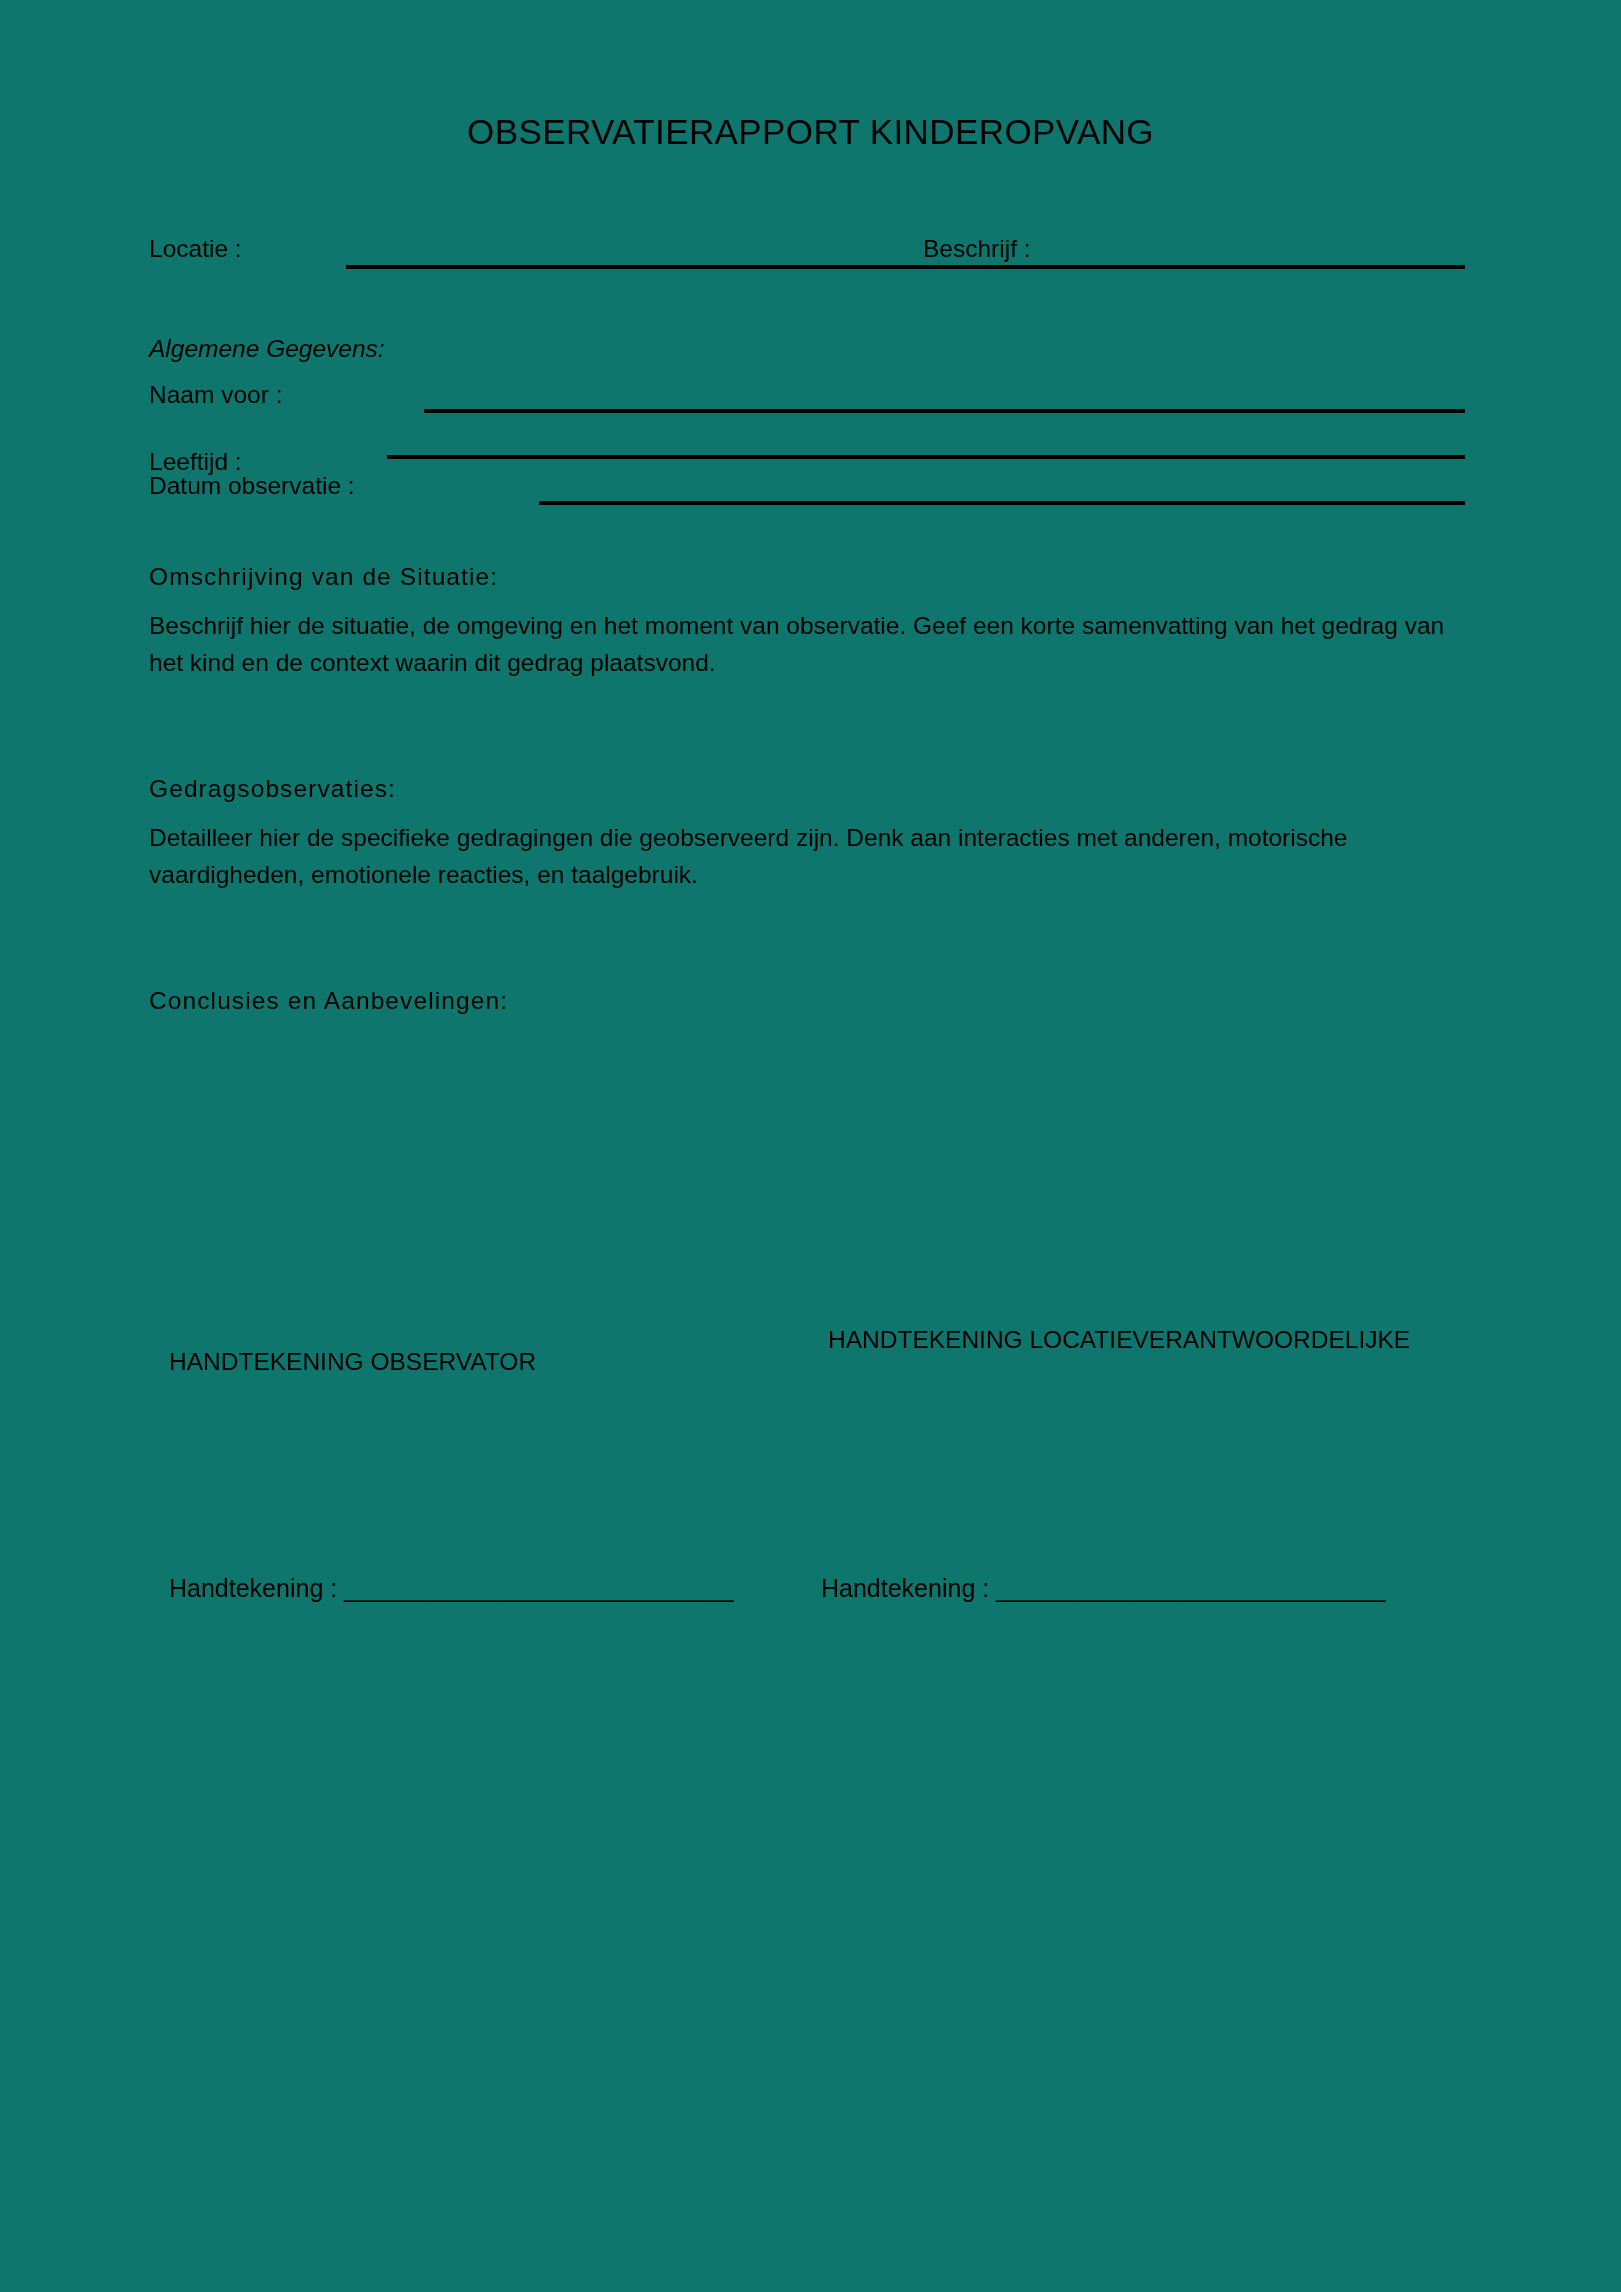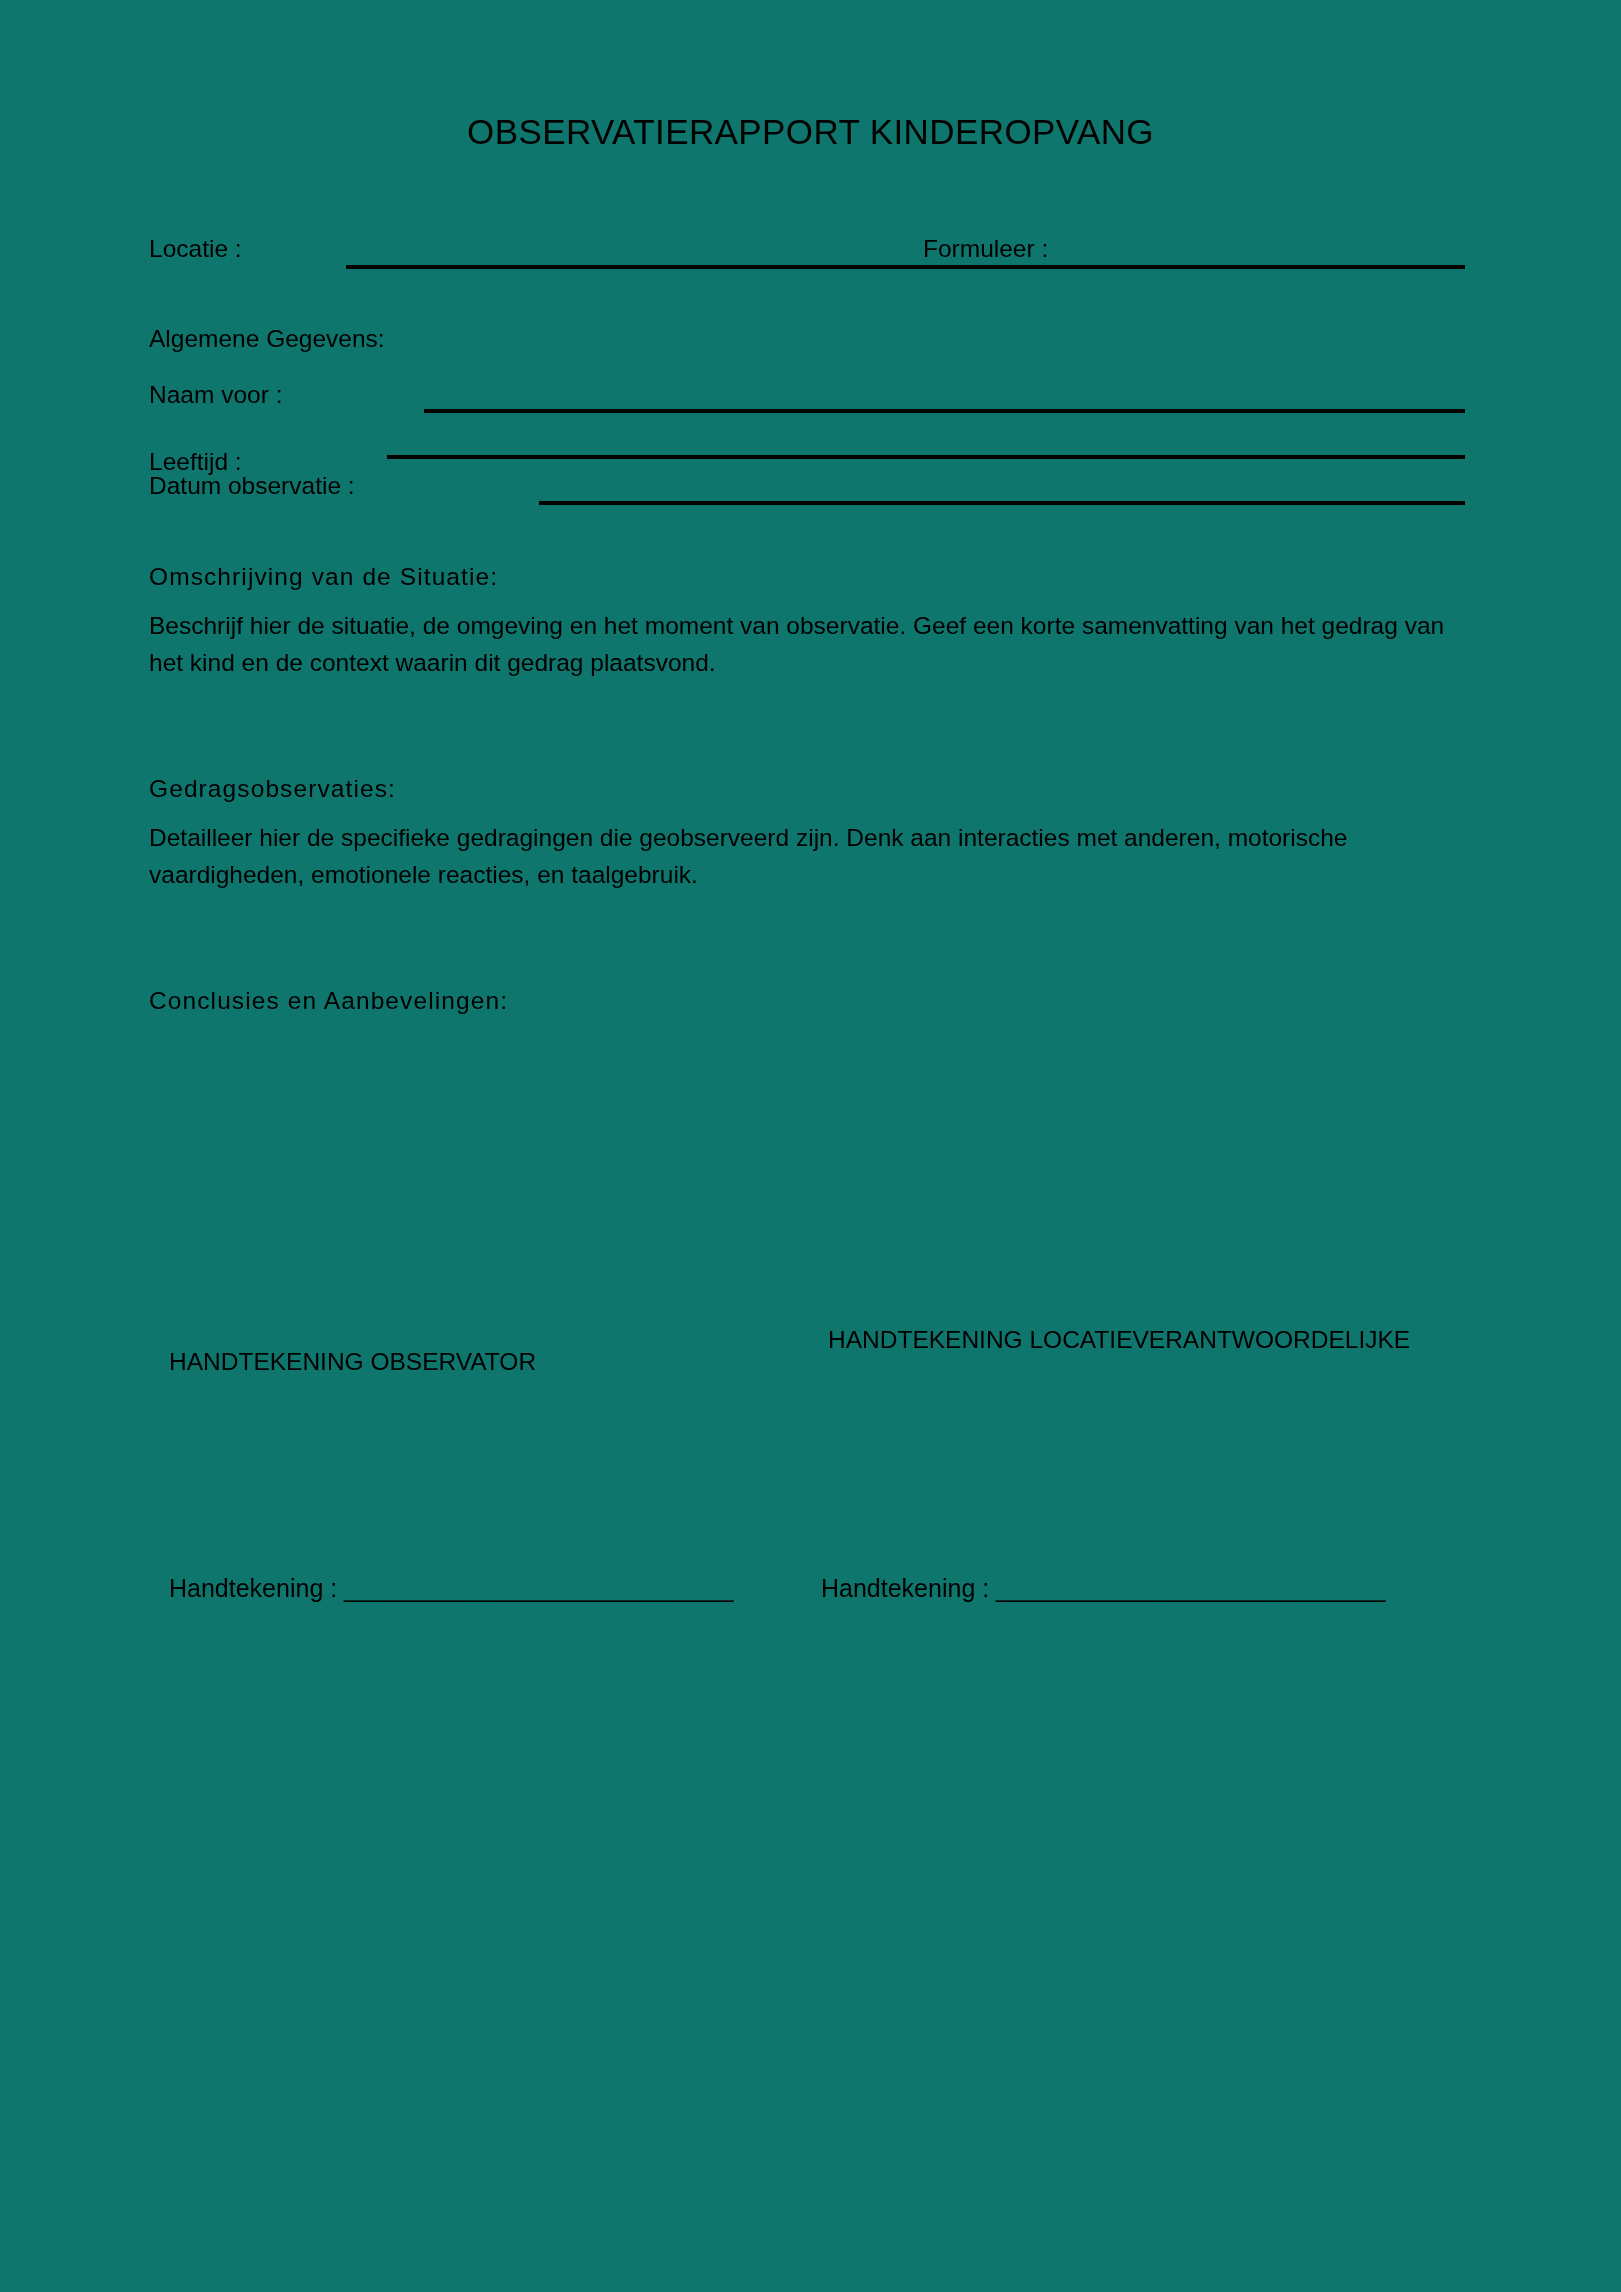--- a/index.html
+++ b/index.html
@@ -91,25 +91,25 @@
 </style>
 </head>
 <body>
 
 <div class="page">
 
   <div class="doc-title">OBSERVATIERAPPORT KINDEROPVANG</div>
 
   <div class="abs label" style="left:149px; top:233px;">Locatie :</div>
 
-  <div class="abs label" style="left:923px; top:233px;">Formuleer :</div>
+  <div class="abs label" style="left:923px; top:233px;">Beschrijf :</div>
 
   <div class="rule" style="left:346px; top:265px; width:1119px;"></div>
 
-  <div class="abs label" style="left:149px; top:323px;">Algemene Gegevens:</div>
+  <div class="abs label" style="left:149px; top:333px;font-style:italic;">Algemene Gegevens:</div>
 
   <div class="abs label" style="left:149px; top:379px;">Naam voor :</div>
   <div class="rule" style="left:424px; top:409px; width:1041px;"></div>
 
   <div class="abs label" style="left:149px; top:446px;">Leeftijd :</div>
   <div class="rule" style="left:387px; top:455px; width:1078px;"></div>
 
   <div class="abs label" style="left:149px; top:470px;">Datum observatie :</div>
   <div class="rule" style="left:539px; top:501px; width:926px;"></div>
 

